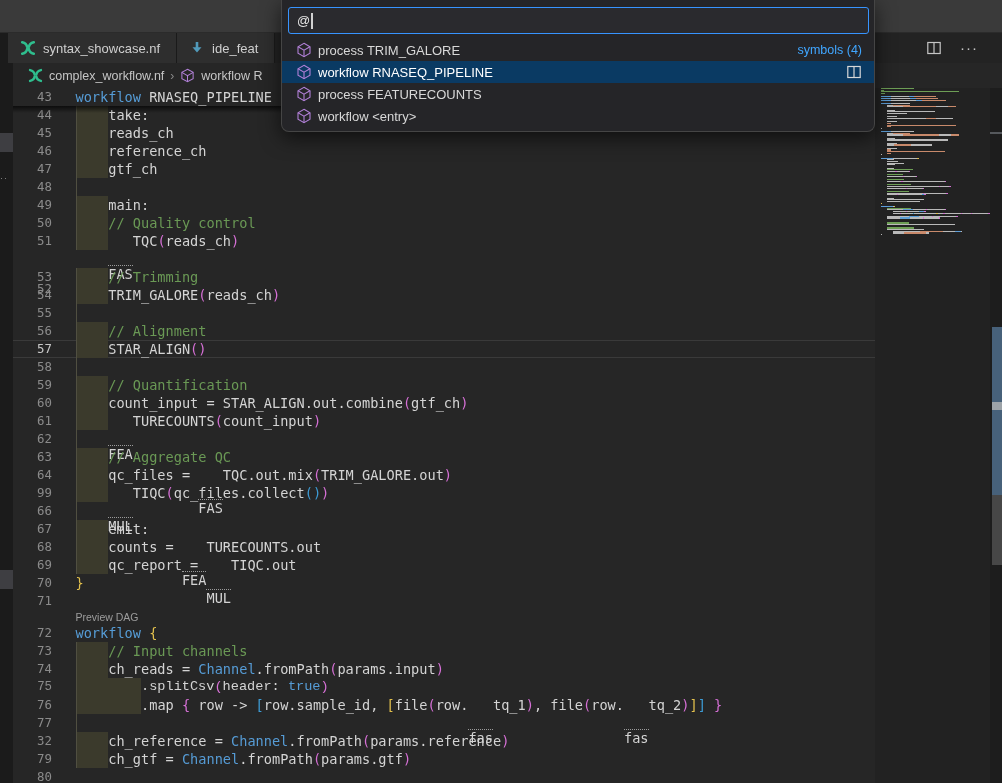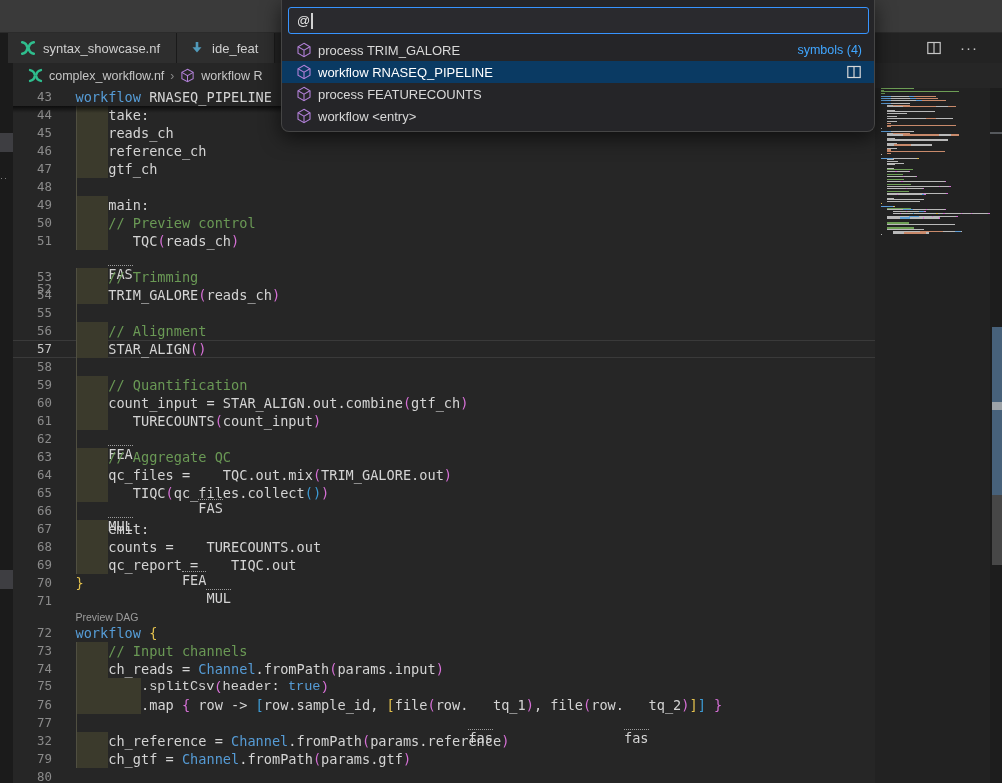--- a/index.html
+++ b/index.html
@@ -160,36 +160,36 @@
   </div>
 
   <div class="editor">
     <div id="code-lines">
         <div class="line" style="top: 18px;"><span class="num">44</span><span class="lcontent"><span class="ind fill" style="width: 32.76px;"></span><span class="tok pl">take:</span></span></div>
         <div class="line" style="top: 36px;"><span class="num">45</span><span class="lcontent"><span class="ind fill" style="width: 32.76px;"></span><span class="tok pl">reads_ch</span></span></div>
         <div class="line" style="top: 54px; align-items: flex-end;"><span class="num">46</span><span class="lcontent"><span class="ind fill" style="width: 32.76px;"></span><span class="tok pl">reference_ch</span></span></div>
         <div class="line" style="top: 72px;"><span class="num">47</span><span class="lcontent"><span class="ind fill" style="width: 32.76px;"></span><span class="tok pl">gtf_ch</span></span></div>
         <div class="line" style="top: 90px;"><span class="num">48</span><span class="lcontent"><span class="ind" style="width: 32.76px;"></span></span></div>
         <div class="line" style="top: 108px;"><span class="num">49</span><span class="lcontent"><span class="ind fill" style="width: 32.76px;"></span><span class="tok pl">main:</span></span></div>
-        <div class="line" style="top: 126px;"><span class="num">50</span><span class="lcontent"><span class="ind fill" style="width: 32.76px;"></span><span class="tok cm">// Preview control</span></span></div>
+        <div class="line" style="top: 126px;"><span class="num">50</span><span class="lcontent"><span class="ind fill" style="width: 32.76px;"></span><span class="tok cm">// Quality control</span></span></div>
         <div class="line" style="top: 144px;"><span class="num">51</span><span class="lcontent"><span class="ind fill" style="width: 32.76px;"></span><span class="tok hint">FAS</span><span class="tok pl">TQC</span><span class="tok b2">(</span><span class="tok pl">reads_ch</span><span class="tok b2">)</span></span></div>
         <div class="line" style="top: 162px; margin-top: 30px;"><span class="num">52</span><span class="lcontent"><span class="ind" style="width: 32.76px;"></span></span></div>
         <div class="line" style="top: 180px;"><span class="num">53</span><span class="lcontent"><span class="ind fill" style="width: 32.76px;"></span><span class="tok cm">// Trimming</span></span></div>
         <div class="line" style="top: 198px;"><span class="num">54</span><span class="lcontent"><span class="ind fill" style="width: 32.76px;"></span><span class="tok pl">TRIM_GALORE</span><span class="tok b2">(</span><span class="tok pl">reads_ch</span><span class="tok b2">)</span></span></div>
         <div class="line" style="top: 216px;"><span class="num">55</span><span class="lcontent"><span class="ind" style="width: 32.76px;"></span></span></div>
         <div class="line" style="top: 234px;"><span class="num">56</span><span class="lcontent"><span class="ind fill" style="width: 32.76px;"></span><span class="tok cm">// Alignment</span></span></div>
         <div class="line cur" style="top: 252px;"><span class="num">57</span><span class="lcontent"><span class="ind fill" style="width: 32.76px;"></span><span class="tok pl">STAR_ALIGN</span><span class="tok b2">(</span><span class="tok b2">)</span></span></div>
         <div class="line" style="top: 270px;"><span class="num">58</span><span class="lcontent"><span class="ind" style="width: 32.76px;"></span></span></div>
         <div class="line" style="top: 288px;"><span class="num">59</span><span class="lcontent"><span class="ind fill" style="width: 32.76px;"></span><span class="tok cm">// Quantification</span></span></div>
         <div class="line" style="top: 306px;"><span class="num">60</span><span class="lcontent"><span class="ind fill" style="width: 32.76px;"></span><span class="tok pl">count_input = STAR_ALIGN.out.combine</span><span class="tok b2">(</span><span class="tok pl">gtf_ch</span><span class="tok b2">)</span></span></div>
         <div class="line" style="top: 324px;"><span class="num">61</span><span class="lcontent"><span class="ind fill" style="width: 32.76px;"></span><span class="tok hint">FEA</span><span class="tok pl">TURECOUNTS</span><span class="tok b2">(</span><span class="tok pl">count_input</span><span class="tok b2">)</span></span></div>
         <div class="line" style="top: 342px;"><span class="num">62</span><span class="lcontent"><span class="ind" style="width: 32.76px;"></span></span></div>
         <div class="line" style="top: 360px;"><span class="num">63</span><span class="lcontent"><span class="ind fill" style="width: 32.76px;"></span><span class="tok cm">// Aggregate QC</span></span></div>
         <div class="line" style="top: 378px;"><span class="num">64</span><span class="lcontent"><span class="ind fill" style="width: 32.76px;"></span><span class="tok pl">qc_files = </span><span class="tok hint">FAS</span><span class="tok pl">TQC.out.mix</span><span class="tok b2">(</span><span class="tok pl">TRIM_GALORE.out</span><span class="tok b2">)</span></span></div>
-        <div class="line" style="top: 396px;"><span class="num">65</span><span class="lcontent"><span class="ind fill" style="width: 32.76px;"></span><span class="tok hint">MUL</span><span class="tok pl">TIQC</span><span class="tok b2">(</span><span class="tok pl">qc_files.collect</span><span class="tok b3">(</span><span class="tok b3">)</span><span class="tok b2">)</span></span></div>
+        <div class="line" style="top: 396px;"><span class="num">99</span><span class="lcontent"><span class="ind fill" style="width: 32.76px;"></span><span class="tok hint">MUL</span><span class="tok pl">TIQC</span><span class="tok b2">(</span><span class="tok pl">qc_files.collect</span><span class="tok b3">(</span><span class="tok b3">)</span><span class="tok b2">)</span></span></div>
         <div class="line" style="top: 414px;"><span class="num">66</span><span class="lcontent"><span class="ind" style="width: 32.76px;"></span></span></div>
         <div class="line" style="top: 432px;"><span class="num">67</span><span class="lcontent"><span class="ind fill" style="width: 32.76px;"></span><span class="tok pl">emit:</span></span></div>
         <div class="line" style="top: 450px;"><span class="num">68</span><span class="lcontent"><span class="ind fill" style="width: 32.76px;"></span><span class="tok pl">counts = </span><span class="tok hint">FEA</span><span class="tok pl">TURECOUNTS.out</span></span></div>
         <div class="line" style="top: 468px;"><span class="num">69</span><span class="lcontent"><span class="ind fill" style="width: 32.76px;"></span><span class="tok pl">qc_report = </span><span class="tok hint">MUL</span><span class="tok pl">TIQC.out</span></span></div>
         <div class="line" style="top: 486px;"><span class="num">70</span><span class="lcontent"><span class="tok b1">}</span></span></div>
         <div class="line" style="top: 504px;"><span class="num">71</span><span class="lcontent"></span></div>
         <div class="codelens" style="top: 522px;">Preview DAG</div>
         <div class="line" style="top: 536px;"><span class="num">72</span><span class="lcontent"><span class="tok kw">workflow</span><span class="tok pl"> </span><span class="tok b1">{</span></span></div>
         <div class="line" style="top: 554px;"><span class="num">73</span><span class="lcontent"><span class="ind fill" style="width: 32.76px;"></span><span class="tok cm">// Input channels</span></span></div>
         <div class="line" style="top: 572px;"><span class="num">74</span><span class="lcontent"><span class="ind fill" style="width: 32.76px;"></span><span class="tok pl">ch_reads = </span><span class="tok kw">Channel</span><span class="tok pl">.fromPath</span><span class="tok b2">(</span><span class="tok pl">params.input</span><span class="tok b2">)</span></span></div>

